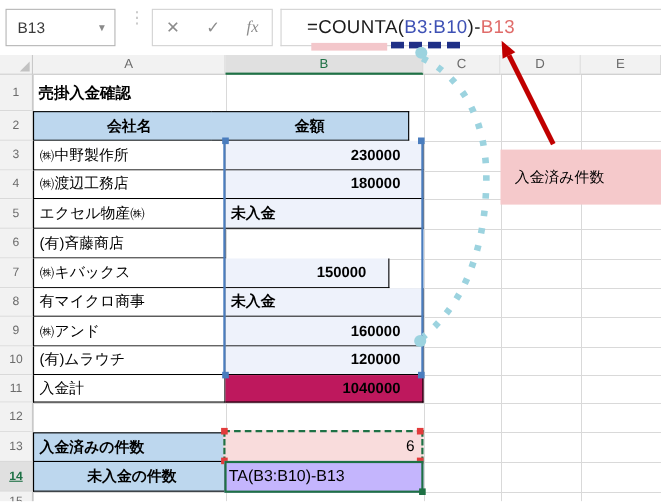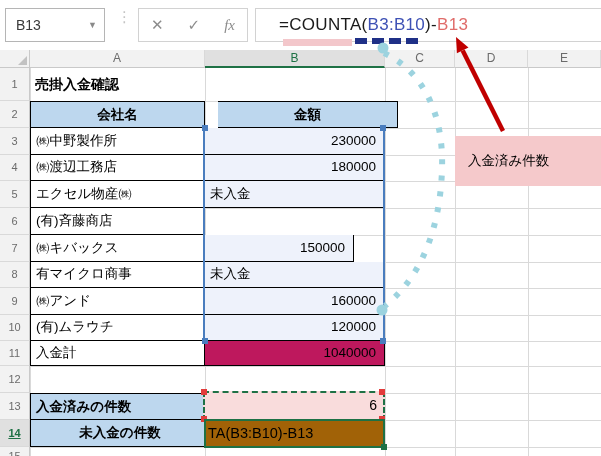--- a/index.html
+++ b/index.html
@@ -29,34 +29,34 @@
     border-right:1px solid #C9C9C9;border-bottom:1px solid #C9C9C9;}
   .corner:after{content:"";position:absolute;right:2px;bottom:2px;width:0;height:0;
     border-left:9px solid transparent;border-bottom:9px solid #C2C2C2;}
   .rowhdr{position:absolute;left:0;width:30px;box-sizing:border-box;background:#F2F2F2;color:#6B6B6B;
     font-size:11px;text-align:center;border-right:1px solid #C9C9C9;border-bottom:1px solid #D9D9D9;}
   .rowhdr.sel{background:#E0E0E0;color:#1E7145;font-weight:bold;text-decoration:underline;}
   
   .cell{position:absolute;box-sizing:border-box;font-size:13.5px;color:#000;white-space:nowrap;overflow:hidden;}
   .acell{border-left:1px solid #000;border-right:1px solid #000;border-bottom:1px solid #000;
     padding-left:5px;background:#fff;}
-  .bcell{border-right:1px solid #000;border-bottom:1px solid #000;text-align:right;padding-right:8px;background:#EEF2FB;}
+  .bcell{border-right:1px solid #000;border-bottom:1px solid #000;text-align:right;padding-right:20px;background:#EEF2FB;font-weight:bold;}
   .bcell.ltext{text-align:left;padding-left:5px;}
   .hdrblue{background:#BDD7EE !important;font-weight:bold;text-align:center;padding:0;}
   .titlecell{font-weight:bold;font-size:14px;padding-left:4px;}
   
   .rangebox{position:absolute;left:203px;top:127px;width:182px;height:215px;box-sizing:border-box;
     border-left:2px solid #4A7DBE;border-right:2px solid #4A7DBE;pointer-events:none;}
   .handle{position:absolute;width:6px;height:6px;}
   .bh{background:#4A7DBE;} .rh{background:#E23B3B;} .gh{background:#1E7145;}
   .ants{position:absolute;left:203px;top:391px;width:182px;height:30px;box-sizing:border-box;
     border:2px dashed #1E7145;background:#F9DCDC;font-size:14px;text-align:right;
     padding-right:6px;line-height:25px;color:#000;}
   .editcell{position:absolute;left:204px;top:419px;width:181px;height:29px;box-sizing:border-box;
-    border:2px solid #1E7145;background:#a16207;font-size:14.5px;line-height:24px;padding-left:2px;color:#000;white-space:nowrap;}
+    border:2px solid #1E7145;background:#c4b5fd;font-size:14.5px;line-height:24px;padding-left:2px;color:#000;white-space:nowrap;}
   
   .callout{position:absolute;left:455px;top:136px;width:146px;height:50px;box-sizing:border-box;
     background:#F5C9CB;font-size:13.5px;font-weight:normal;color:#000;line-height:50px;padding-left:13px;}
   svg{position:absolute;left:0;top:0;}
 </style>
 </head>
 <body>
 
 <div id="app">
 
@@ -121,21 +121,21 @@
   <div class="rowhdr" style="top:315px;height:26px;line-height:25px">10</div>
   <div class="rowhdr" style="top:341px;height:25px;line-height:24px">11</div>
   <div class="rowhdr" style="top:366px;height:27px;line-height:26px">12</div>
   <div class="rowhdr" style="top:393px;height:27px;line-height:26px">13</div>
   <div class="rowhdr sel" style="top:420px;height:27px;line-height:26px">14</div>
   <div class="rowhdr" style="top:447px;height:9px;border-bottom:none;line-height:18px">15</div>
 
   <div class="cell titlecell" style="left:31px;top:68px;width:173px;height:33px;line-height:33px">売掛入金確認</div>
 
   <div class="cell acell hdrblue" style="left:30px;top:101px;width:175px;height:27px;line-height:25px;border-top:1px solid #000">会社名</div>
-  <div class="cell bcell hdrblue" style="left:218px;top:101px;width:180px;height:27px;line-height:25px;border-top:1px solid #000">金額</div>
+  <div class="cell bcell hdrblue" style="left:192px;top:101px;width:180px;height:27px;line-height:25px;border-top:1px solid #000">金額</div>
 
   <div class="cell acell" style="left:30px;top:128px;width:175px;height:27px;line-height:25px">㈱中野製作所</div>
   <div class="cell bcell" style="left:205px;top:128px;width:180px;height:27px;line-height:25px">230000</div>
   <div class="cell acell" style="left:30px;top:155px;width:175px;height:26px;line-height:24px">㈱渡辺工務店</div>
   <div class="cell bcell" style="left:205px;top:155px;width:180px;height:26px;line-height:24px">180000</div>
   <div class="cell acell" style="left:30px;top:181px;width:175px;height:27px;line-height:25px">エクセル物産㈱</div>
   <div class="cell bcell ltext" style="left:205px;top:181px;width:180px;height:27px;line-height:25px">未入金</div>
   <div class="cell acell" style="left:30px;top:208px;width:175px;height:27px;line-height:25px">(有)斉藤商店</div>
   <div class="cell acell" style="left:30px;top:235px;width:175px;height:27px;line-height:25px">㈱キバックス</div>
   <div class="cell bcell" style="left:205px;top:235px;width:149px;height:27px;line-height:25px">150000</div>

